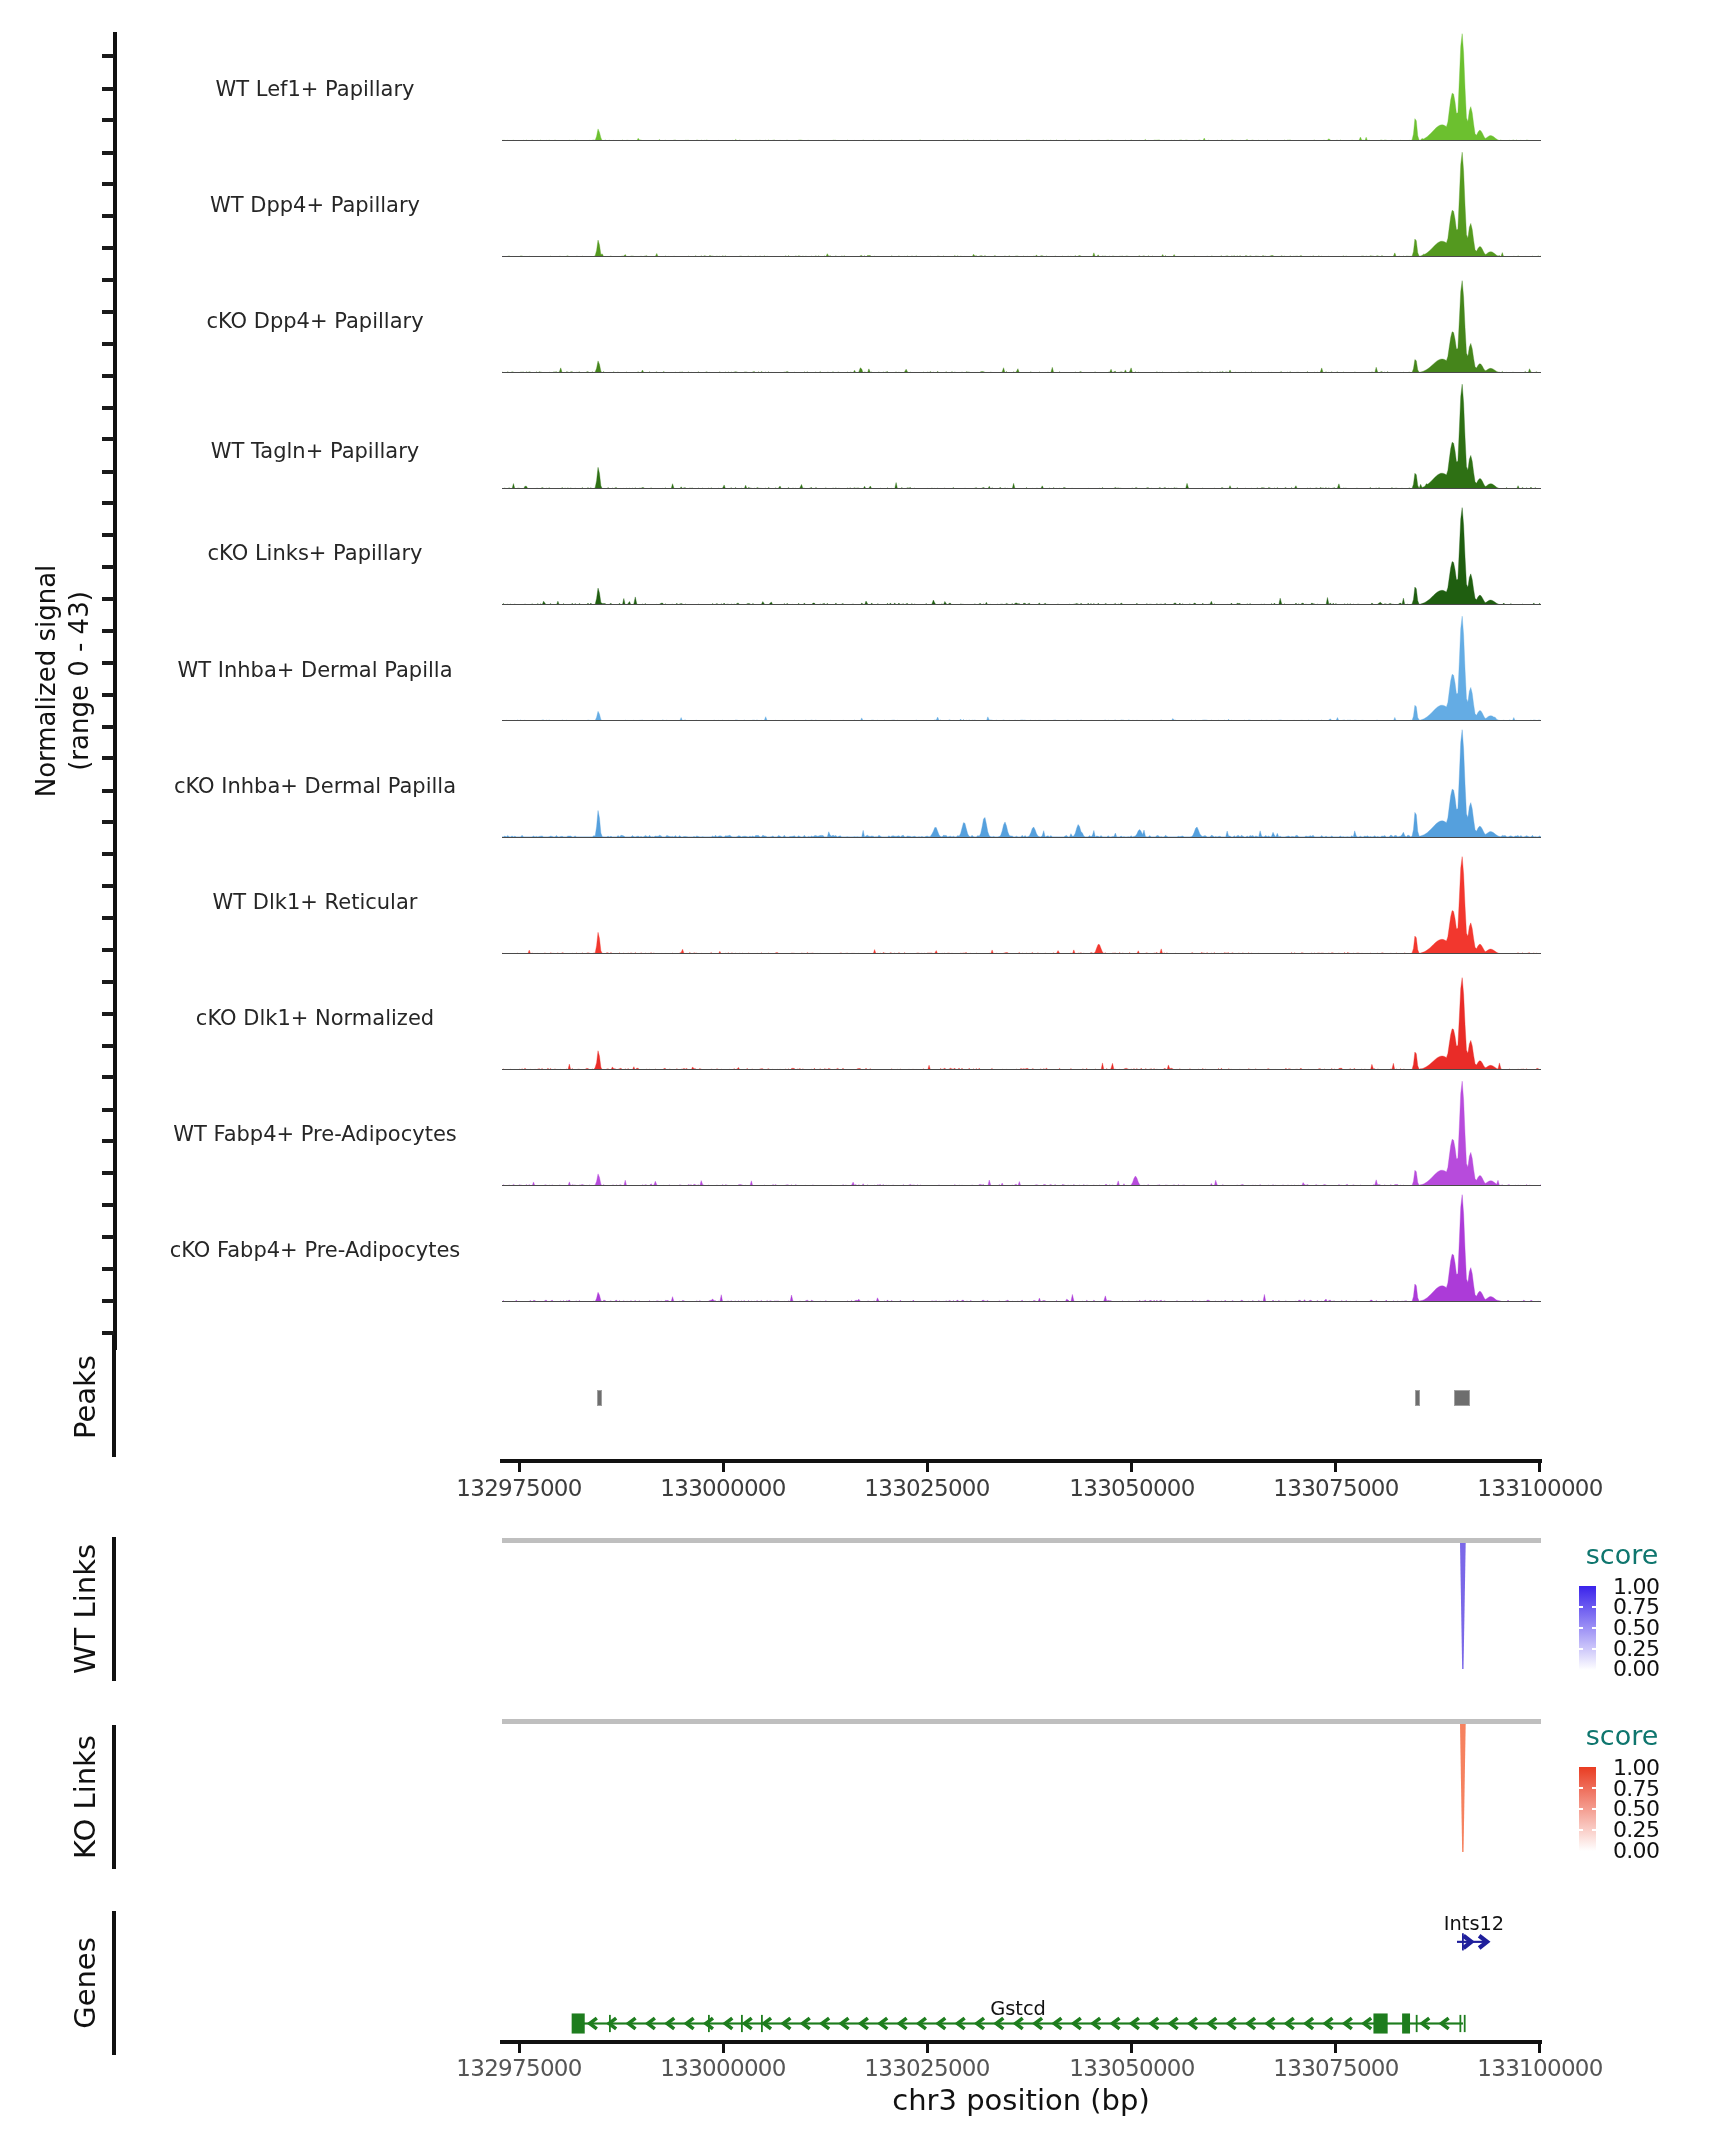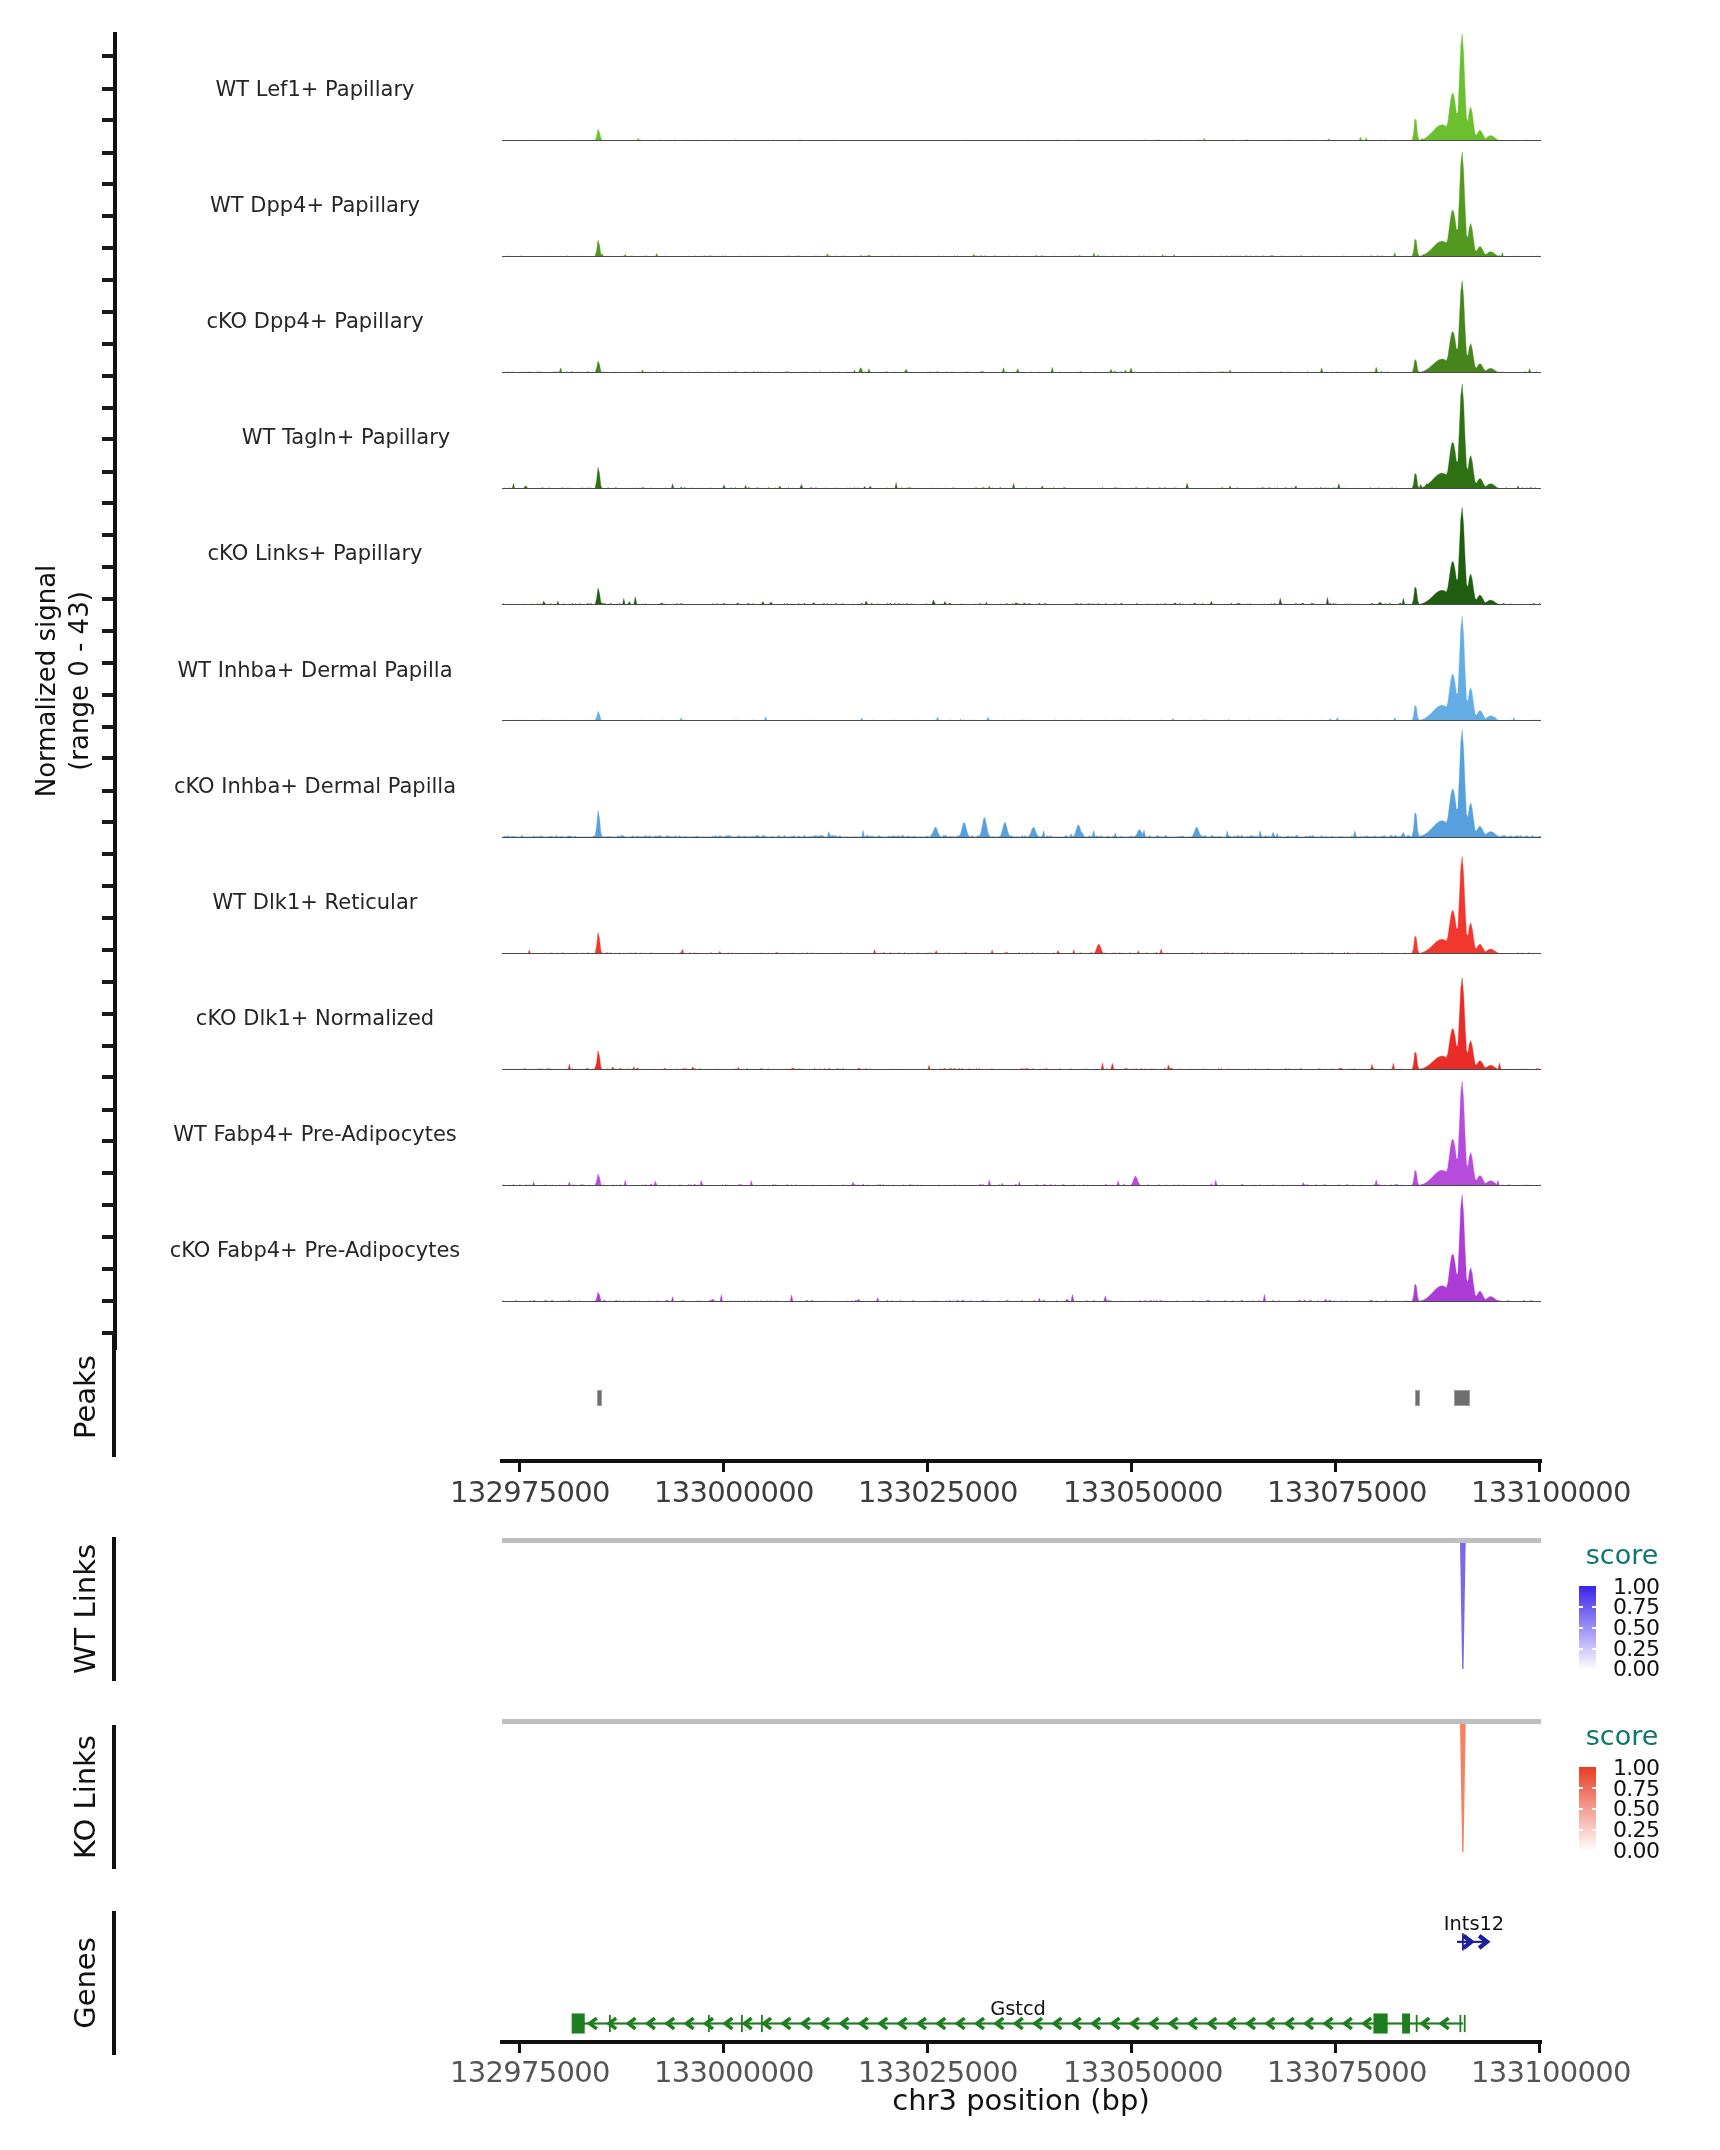--- a/index.html
+++ b/index.html
@@ -3,21 +3,21 @@
 <meta charset="utf-8">
 <style>
   html,body{margin:0;padding:0;background:#ffffff;}
   #fig{position:relative;width:1721px;height:2151px;background:#ffffff;overflow:hidden;
        font-family:"DejaVu Sans","Liberation Sans",sans-serif;}
   .abs{position:absolute;}
   .tlabel{position:absolute;transform:translate(-50%,-50%);font-size:21px;color:#262626;white-space:nowrap;}
   .rot{position:absolute;transform:translate(-50%,-50%) rotate(-90deg);text-align:center;white-space:nowrap;color:#111;}
   .sec{font-size:29px;}
   .ytitle{font-size:26px;line-height:33px;}
-  .xticklab{position:absolute;transform:translateX(-50%);font-size:29px;color:#3d3d3d;letter-spacing:-0.7px;white-space:nowrap;margin-left:11px;}
+  .xticklab{position:absolute;transform:translateX(-50%);font-size:23px;color:#3d3d3d;letter-spacing:-0.7px;white-space:nowrap;}
   .xticklab2{color:#555;}
   .xlabel{position:absolute;transform:translateX(-50%);font-size:29px;color:#111;white-space:nowrap;}
   .legtitle{position:absolute;transform:translate(-50%,-50%);font-size:27px;color:#0f766e;}
   .leglab{position:absolute;transform:translateY(-50%);font-size:22px;color:#111;letter-spacing:-0.7px;}
   .genelab{position:absolute;transform:translate(-50%,-50%);font-size:19.4px;color:#111;white-space:nowrap;}
   svg{position:absolute;display:block;}
 </style>
 </head>
 <body>
 
@@ -57,21 +57,21 @@
     <div class="tlabel" style="left: 315px; top: 205px;">WT Dpp4+ Papillary</div>
     <svg width="1039" height="109" style="left: 502px; top: 148px;" viewBox="0 0 1450 152">
       <path d="M0,152L0,151.5L2,152.0L4,152.0L6,152.0L8,151.1L10,150.5L12,152.0L14,152.0L16,152.0L18,152.0L20,152.0L22,152.0L24,151.6L26,150.5L28,150.5L30,152.0L32,151.2L34,152.0L36,152.0L38,151.1L40,152.0L42,152.0L44,151.8L46,152.0L48,152.0L50,152.0L52,152.0L54,152.0L56,152.0L58,152.0L60,152.0L62,152.0L64,152.0L66,152.0L68,150.8L70,152.0L72,152.0L74,151.5L76,151.6L78,152.0L80,151.1L82,151.2L84,152.0L86,152.0L88,152.0L90,151.0L92,150.3L94,152.0L96,152.0L98,151.8L100,152.0L102,152.0L104,151.1L106,151.2L108,152.0L110,152.0L112,150.9L114,152.0L116,152.0L118,152.0L120,152.0L122,151.6L124,152.0L126,152.0L128,151.3L130,150.2L132,143.0L134,128.5L136,134.9L138,148.6L140,147.7L142,152.0L144,151.8L146,151.9L148,151.5L150,152.0L152,150.5L154,152.0L156,152.0L158,152.0L160,152.0L162,152.0L164,152.0L166,151.2L168,150.8L170,150.7L172,148.6L174,151.8L176,152.0L178,152.0L180,150.6L182,150.7L184,151.1L186,152.0L188,152.0L190,152.0L192,152.0L194,150.6L196,152.0L198,151.1L200,150.6L202,150.2L204,152.0L206,151.4L208,151.9L210,151.8L212,152.0L214,151.3L216,147.1L218,152.0L220,152.0L222,152.0L224,152.0L226,152.0L228,150.5L230,152.0L232,151.1L234,152.0L236,152.0L238,152.0L240,150.9L242,151.7L244,152.0L246,152.0L248,152.0L250,151.6L252,152.0L254,152.0L256,151.5L258,152.0L260,150.7L262,152.0L264,151.8L266,152.0L268,152.0L270,150.2L272,151.5L274,152.0L276,152.0L278,150.2L280,152.0L282,150.4L284,150.5L286,151.5L288,151.5L290,150.1L292,150.7L294,150.8L296,151.4L298,152.0L300,150.6L302,152.0L304,150.9L306,151.9L308,150.3L310,151.4L312,150.4L314,152.0L316,152.0L318,152.0L320,152.0L322,152.0L324,152.0L326,151.4L328,152.0L330,152.0L332,150.7L334,150.8L336,152.0L338,152.0L340,152.0L342,151.4L344,150.7L346,151.9L348,152.0L350,151.9L352,152.0L354,150.7L356,151.8L358,152.0L360,150.5L362,151.3L364,152.0L366,150.4L368,151.8L370,150.9L372,152.0L374,152.0L376,152.0L378,152.0L380,151.4L382,152.0L384,152.0L386,152.0L388,151.0L390,152.0L392,152.0L394,152.0L396,150.2L398,152.0L400,150.1L402,152.0L404,152.0L406,152.0L408,151.8L410,150.5L412,151.4L414,150.4L416,150.8L418,152.0L420,150.6L422,152.0L424,150.9L426,151.5L428,151.8L430,152.0L432,150.8L434,152.0L436,152.0L438,150.2L440,151.7L442,150.2L444,152.0L446,152.0L448,152.0L450,150.5L452,151.7L454,147.4L456,151.0L458,150.2L460,151.5L462,152.0L464,152.0L466,150.3L468,152.0L470,152.0L472,152.0L474,150.6L476,151.2L478,150.4L480,152.0L482,152.0L484,151.8L486,151.8L488,151.5L490,152.0L492,152.0L494,151.8L496,151.3L498,152.0L500,150.4L502,150.0L504,151.7L506,150.2L508,152.0L510,150.1L512,150.1L514,150.0L516,152.0L518,152.0L520,151.0L522,152.0L524,152.0L526,151.8L528,151.9L530,152.0L532,151.4L534,152.0L536,152.0L538,152.0L540,152.0L542,152.0L544,150.2L546,152.0L548,151.8L550,151.7L552,152.0L554,150.3L556,151.9L558,151.4L560,151.6L562,151.2L564,151.8L566,150.5L568,152.0L570,152.0L572,150.6L574,151.3L576,152.0L578,150.2L580,152.0L582,152.0L584,152.0L586,152.0L588,152.0L590,152.0L592,152.0L594,152.0L596,152.0L598,151.0L600,152.0L602,152.0L604,152.0L606,152.0L608,150.8L610,150.9L612,152.0L614,152.0L616,150.5L618,151.7L620,152.0L622,152.0L624,151.9L626,152.0L628,152.0L630,151.7L632,150.1L634,152.0L636,150.2L638,152.0L640,151.0L642,151.3L644,151.7L646,151.2L648,152.0L650,152.0L652,151.7L654,152.0L656,152.0L658,148.2L660,150.6L662,150.4L664,152.0L666,150.9L668,150.3L670,150.4L672,152.0L674,150.1L676,151.6L678,151.3L680,151.2L682,152.0L684,152.0L686,151.2L688,150.0L690,151.8L692,151.9L694,152.0L696,151.3L698,151.5L700,151.5L702,150.5L704,152.0L706,151.5L708,150.3L710,152.0L712,152.0L714,152.0L716,151.0L718,150.6L720,150.6L722,152.0L724,151.9L726,152.0L728,150.7L730,152.0L732,151.4L734,151.1L736,151.9L738,152.0L740,152.0L742,150.9L744,151.2L746,149.3L748,152.0L750,152.0L752,150.4L754,150.2L756,151.2L758,152.0L760,150.5L762,152.0L764,152.0L766,152.0L768,151.4L770,152.0L772,150.6L774,152.0L776,152.0L778,152.0L780,152.0L782,150.8L784,152.0L786,152.0L788,152.0L790,150.6L792,152.0L794,150.7L796,152.0L798,152.0L800,150.0L802,152.0L804,150.7L806,150.1L808,150.8L810,152.0L812,152.0L814,152.0L816,151.9L818,152.0L820,152.0L822,152.0L824,152.0L826,146.2L828,152.0L830,151.7L832,149.0L834,152.0L836,151.7L838,150.5L840,151.1L842,150.7L844,151.8L846,152.0L848,150.8L850,152.0L852,150.8L854,150.8L856,152.0L858,151.4L860,152.0L862,151.0L864,151.1L866,150.7L868,152.0L870,151.2L872,150.5L874,151.1L876,152.0L878,152.0L880,152.0L882,152.0L884,152.0L886,151.7L888,151.0L890,150.3L892,152.0L894,151.0L896,150.2L898,152.0L900,152.0L902,150.2L904,151.5L906,152.0L908,150.7L910,152.0L912,152.0L914,152.0L916,152.0L918,152.0L920,152.0L922,148.6L924,152.0L926,150.1L928,152.0L930,152.0L932,152.0L934,152.0L936,152.0L938,148.6L940,152.0L942,152.0L944,152.0L946,152.0L948,152.0L950,152.0L952,151.6L954,152.0L956,152.0L958,152.0L960,152.0L962,152.0L964,152.0L966,150.5L968,152.0L970,152.0L972,152.0L974,151.8L976,152.0L978,151.8L980,152.0L982,152.0L984,150.8L986,151.8L988,152.0L990,150.7L992,151.1L994,152.0L996,152.0L998,152.0L1000,152.0L1002,151.4L1004,150.2L1006,152.0L1008,152.0L1010,150.9L1012,150.3L1014,151.2L1016,152.0L1018,150.5L1020,151.0L1022,150.2L1024,152.0L1026,150.4L1028,151.9L1030,150.1L1032,152.0L1034,151.2L1036,152.0L1038,150.1L1040,150.8L1042,151.8L1044,150.2L1046,151.0L1048,152.0L1050,151.9L1052,150.5L1054,150.9L1056,151.1L1058,152.0L1060,151.5L1062,150.1L1064,151.0L1066,150.9L1068,152.0L1070,151.8L1072,150.6L1074,150.1L1076,150.1L1078,152.0L1080,152.0L1082,152.0L1084,152.0L1086,151.4L1088,150.2L1090,151.4L1092,150.8L1094,152.0L1096,152.0L1098,152.0L1100,150.3L1102,152.0L1104,151.1L1106,151.2L1108,151.0L1110,150.8L1112,152.0L1114,150.3L1116,150.4L1118,151.9L1120,152.0L1122,152.0L1124,152.0L1126,152.0L1128,151.0L1130,152.0L1132,150.2L1134,151.7L1136,152.0L1138,152.0L1140,150.3L1142,151.8L1144,150.9L1146,152.0L1148,152.0L1150,151.9L1152,152.0L1154,150.9L1156,152.0L1158,152.0L1160,151.5L1162,152.0L1164,152.0L1166,152.0L1168,151.1L1170,152.0L1172,152.0L1174,150.3L1176,152.0L1178,150.6L1180,152.0L1182,152.0L1184,152.0L1186,151.7L1188,152.0L1190,152.0L1192,152.0L1194,152.0L1196,152.0L1198,151.9L1200,150.6L1202,150.6L1204,152.0L1206,150.7L1208,152.0L1210,151.5L1212,150.4L1214,150.6L1216,150.9L1218,152.0L1220,150.8L1222,150.4L1224,150.9L1226,152.0L1228,150.1L1230,151.2L1232,152.0L1234,152.0L1236,152.0L1238,152.0L1240,152.0L1242,152.0L1244,150.9L1246,146.3L1248,152.0L1250,152.0L1252,150.7L1254,151.9L1256,152.0L1258,150.7L1260,152.0L1262,150.8L1264,150.9L1266,151.1L1268,151.1L1270,151.1L1272,144.3L1274,127.1L1276,129.5L1278,146.3L1280,151.0L1282,150.5L1284,150.0L1286,148.1L1288,148.2L1290,146.9L1292,145.4L1294,143.7L1296,141.8L1298,139.8L1300,137.7L1302,135.6L1304,133.8L1306,132.2L1308,131.0L1310,130.2L1312,130.0L1314,130.4L1316,131.2L1318,132.5L1320,126.2L1322,110.6L1324,95.7L1326,86.9L1328,88.1L1330,98.7L1332,114.2L1334,113.4L1336,69.2L1338,22.9L1340,5.8L1342,31.8L1344,80.2L1346,120.9L1348,125.5L1350,110.7L1352,105.2L1354,113.5L1356,129.0L1358,142.0L1360,144.2L1362,140.2L1364,137.6L1366,137.9L1368,141.0L1370,145.1L1372,148.6L1374,147.7L1376,146.1L1378,145.0L1380,144.7L1382,145.2L1384,146.5L1386,148.0L1388,149.5L1390,150.6L1392,150.1L1394,151.7L1396,145.9L1398,152.0L1400,152.0L1402,152.0L1404,152.0L1406,152.0L1408,152.0L1410,152.0L1412,151.0L1414,151.5L1416,152.0L1418,150.3L1420,151.7L1422,151.9L1424,151.5L1426,151.6L1428,151.2L1430,152.0L1432,152.0L1434,151.5L1436,152.0L1438,150.8L1440,152.0L1442,152.0L1444,152.0L1446,150.4L1448,152.0L1450,150.5L1450,152Z" fill="#54991f" stroke="#54991f" stroke-width="0.5"></path>
     </svg>
     <div class="abs" style="left: 502px; top: 256px; width: 1039px; height: 1.4px; background: rgb(74, 74, 74);"></div>
     <div class="tlabel" style="left: 315px; top: 321px;">cKO Dpp4+ Papillary</div>
     <svg width="1039" height="109" style="left: 502px; top: 264px;" viewBox="0 0 1450 152">
       <path d="M0,152L0,150.5L2,152.0L4,152.0L6,151.5L8,150.4L10,151.4L12,151.6L14,150.3L16,150.9L18,152.0L20,152.0L22,152.0L24,151.5L26,150.9L28,150.8L30,150.7L32,152.0L34,150.3L36,151.3L38,150.3L40,150.9L42,152.0L44,152.0L46,152.0L48,150.3L50,152.0L52,150.2L54,150.8L56,151.2L58,152.0L60,152.0L62,152.0L64,152.0L66,151.0L68,152.0L70,152.0L72,150.5L74,150.5L76,150.4L78,151.5L80,150.6L82,144.9L84,152.0L86,152.0L88,152.0L90,150.3L92,150.5L94,152.0L96,150.4L98,150.3L100,152.0L102,152.0L104,151.1L106,151.2L108,150.3L110,152.0L112,152.0L114,152.0L116,152.0L118,150.5L120,150.1L122,152.0L124,152.0L126,150.3L128,152.0L130,150.7L132,145.6L134,135.2L136,139.8L138,149.5L140,151.9L142,150.0L144,152.0L146,152.0L148,152.0L150,151.3L152,152.0L154,152.0L156,150.3L158,152.0L160,151.4L162,150.8L164,152.0L166,152.0L168,152.0L170,152.0L172,152.0L174,150.6L176,152.0L178,152.0L180,152.0L182,152.0L184,151.4L186,152.0L188,151.5L190,150.3L192,152.0L194,152.0L196,147.9L198,151.6L200,152.0L202,151.6L204,152.0L206,150.2L208,152.0L210,152.0L212,151.6L214,151.3L216,150.4L218,152.0L220,151.8L222,152.0L224,151.3L226,150.0L228,152.0L230,152.0L232,151.5L234,152.0L236,151.3L238,152.0L240,152.0L242,151.0L244,152.0L246,151.7L248,150.9L250,150.9L252,150.5L254,152.0L256,152.0L258,152.0L260,150.3L262,152.0L264,151.1L266,152.0L268,151.8L270,152.0L272,152.0L274,150.2L276,152.0L278,152.0L280,152.0L282,152.0L284,151.0L286,150.2L288,152.0L290,151.1L292,152.0L294,152.0L296,151.5L298,152.0L300,151.5L302,152.0L304,150.3L306,152.0L308,151.5L310,152.0L312,150.7L314,152.0L316,150.5L318,152.0L320,150.8L322,151.7L324,150.7L326,150.4L328,150.6L330,151.8L332,152.0L334,151.7L336,152.0L338,150.7L340,150.5L342,150.8L344,152.0L346,152.0L348,151.7L350,150.5L352,150.1L354,151.8L356,152.0L358,150.3L360,152.0L362,150.1L364,151.2L366,152.0L368,150.7L370,152.0L372,150.2L374,152.0L376,151.3L378,152.0L380,152.0L382,152.0L384,152.0L386,152.0L388,152.0L390,152.0L392,151.5L394,150.8L396,150.8L398,150.0L400,150.9L402,152.0L404,152.0L406,152.0L408,151.0L410,152.0L412,152.0L414,152.0L416,152.0L418,152.0L420,152.0L422,150.4L424,152.0L426,150.2L428,152.0L430,152.0L432,152.0L434,152.0L436,151.5L438,150.7L440,152.0L442,152.0L444,150.1L446,152.0L448,152.0L450,152.0L452,152.0L454,151.0L456,151.2L458,152.0L460,151.3L462,150.3L464,152.0L466,152.0L468,151.2L470,150.6L472,152.0L474,152.0L476,152.0L478,152.0L480,152.0L482,150.5L484,152.0L486,150.8L488,151.2L490,152.0L492,148.2L494,152.0L496,152.0L498,150.6L500,144.8L502,146.4L504,152.0L506,150.6L508,151.1L510,152.0L512,146.3L514,151.1L516,150.5L518,152.0L520,152.0L522,152.0L524,152.0L526,150.5L528,152.0L530,152.0L532,150.6L534,151.3L536,150.6L538,150.1L540,152.0L542,151.6L544,152.0L546,152.0L548,151.3L550,150.5L552,152.0L554,150.7L556,152.0L558,151.5L560,152.0L562,150.3L564,146.7L566,150.6L568,151.7L570,150.8L572,152.0L574,152.0L576,151.6L578,151.9L580,152.0L582,152.0L584,152.0L586,152.0L588,150.8L590,151.6L592,151.5L594,150.8L596,151.4L598,150.1L600,151.6L602,150.9L604,152.0L606,152.0L608,149.6L610,152.0L612,152.0L614,151.1L616,151.9L618,151.3L620,150.3L622,152.0L624,151.5L626,152.0L628,150.1L630,152.0L632,150.7L634,151.7L636,152.0L638,152.0L640,152.0L642,150.5L644,152.0L646,152.0L648,150.3L650,150.6L652,150.7L654,152.0L656,152.0L658,152.0L660,152.0L662,152.0L664,151.3L666,152.0L668,150.4L670,150.0L672,150.2L674,151.0L676,152.0L678,152.0L680,152.0L682,150.9L684,151.4L686,152.0L688,152.0L690,152.0L692,152.0L694,152.0L696,152.0L698,150.5L700,144.7L702,152.0L704,150.1L706,152.0L708,152.0L710,152.0L712,152.0L714,150.4L716,151.6L718,150.1L720,146.0L722,152.0L724,151.7L726,152.0L728,152.0L730,152.0L732,152.0L734,152.0L736,152.0L738,150.3L740,151.8L742,152.0L744,152.0L746,152.0L748,152.0L750,150.5L752,152.0L754,151.4L756,152.0L758,151.2L760,152.0L762,150.6L764,152.0L766,151.5L768,144.2L770,152.0L772,151.7L774,151.7L776,152.0L778,150.2L780,151.7L782,152.0L784,152.0L786,152.0L788,152.0L790,152.0L792,152.0L794,152.0L796,152.0L798,152.0L800,150.6L802,151.8L804,152.0L806,150.6L808,150.1L810,152.0L812,152.0L814,152.0L816,152.0L818,152.0L820,152.0L822,151.0L824,152.0L826,151.2L828,150.6L830,152.0L832,152.0L834,152.0L836,152.0L838,152.0L840,152.0L842,152.0L844,152.0L846,151.0L848,151.1L850,146.7L852,152.0L854,150.4L856,149.6L858,152.0L860,151.3L862,151.1L864,150.4L866,150.9L868,152.0L870,147.7L872,152.0L874,151.6L876,150.0L878,144.9L880,152.0L882,151.8L884,150.3L886,152.0L888,150.9L890,152.0L892,152.0L894,152.0L896,151.6L898,152.0L900,152.0L902,152.0L904,152.0L906,151.6L908,151.5L910,152.0L912,152.0L914,150.2L916,151.7L918,151.0L920,151.6L922,150.6L924,152.0L926,152.0L928,152.0L930,152.0L932,152.0L934,151.0L936,152.0L938,151.6L940,151.4L942,152.0L944,150.8L946,151.0L948,152.0L950,152.0L952,151.4L954,151.3L956,150.6L958,150.8L960,152.0L962,151.1L964,152.0L966,152.0L968,152.0L970,150.6L972,150.5L974,151.7L976,150.5L978,150.7L980,152.0L982,151.1L984,152.0L986,152.0L988,150.4L990,151.5L992,151.1L994,152.0L996,152.0L998,150.5L1000,151.9L1002,150.4L1004,150.9L1006,150.1L1008,152.0L1010,150.5L1012,150.5L1014,152.0L1016,147.8L1018,152.0L1020,152.0L1022,151.8L1024,151.0L1026,152.0L1028,151.3L1030,152.0L1032,152.0L1034,152.0L1036,152.0L1038,150.8L1040,152.0L1042,151.9L1044,152.0L1046,150.2L1048,152.0L1050,152.0L1052,150.9L1054,152.0L1056,151.1L1058,151.8L1060,152.0L1062,152.0L1064,152.0L1066,152.0L1068,151.8L1070,151.0L1072,152.0L1074,151.2L1076,152.0L1078,152.0L1080,152.0L1082,152.0L1084,152.0L1086,150.7L1088,150.4L1090,152.0L1092,151.5L1094,152.0L1096,150.9L1098,151.7L1100,150.2L1102,152.0L1104,152.0L1106,152.0L1108,151.3L1110,151.1L1112,151.2L1114,152.0L1116,152.0L1118,151.6L1120,152.0L1122,152.0L1124,150.1L1126,152.0L1128,152.0L1130,152.0L1132,151.9L1134,151.0L1136,152.0L1138,151.0L1140,152.0L1142,150.8L1144,145.0L1146,152.0L1148,151.7L1150,150.4L1152,152.0L1154,150.9L1156,152.0L1158,150.3L1160,152.0L1162,152.0L1164,151.3L1166,150.4L1168,151.9L1170,151.6L1172,152.0L1174,150.6L1176,152.0L1178,152.0L1180,152.0L1182,151.2L1184,152.0L1186,152.0L1188,152.0L1190,150.8L1192,151.3L1194,152.0L1196,152.0L1198,152.0L1200,152.0L1202,151.5L1204,152.0L1206,152.0L1208,152.0L1210,150.8L1212,152.0L1214,150.5L1216,151.1L1218,152.0L1220,144.0L1222,150.6L1224,152.0L1226,150.5L1228,150.1L1230,152.0L1232,150.7L1234,152.0L1236,150.0L1238,152.0L1240,152.0L1242,152.0L1244,152.0L1246,152.0L1248,152.0L1250,151.7L1252,152.0L1254,151.3L1256,152.0L1258,151.0L1260,152.0L1262,152.0L1264,151.7L1266,150.7L1268,151.6L1270,151.5L1272,146.2L1274,133.3L1276,135.1L1278,147.8L1280,151.1L1282,150.7L1284,150.2L1286,149.5L1288,148.6L1290,147.5L1292,146.2L1294,144.7L1296,143.0L1298,141.2L1300,139.4L1302,137.6L1304,135.9L1306,134.5L1308,133.5L1310,132.8L1312,132.6L1314,132.9L1316,133.7L1318,134.8L1320,129.2L1322,115.5L1324,102.4L1326,94.6L1328,95.7L1330,105.0L1332,118.7L1334,118.0L1336,79.0L1338,38.2L1340,23.2L1342,46.1L1344,88.8L1346,124.6L1348,128.7L1350,115.6L1352,110.8L1354,118.1L1356,131.8L1358,143.2L1360,145.2L1362,141.6L1364,139.3L1366,139.6L1368,142.3L1370,146.0L1372,149.0L1374,148.2L1376,146.8L1378,145.9L1380,145.6L1382,146.0L1384,147.1L1386,148.5L1388,149.8L1390,150.7L1392,150.8L1394,151.7L1396,150.0L1398,151.7L1400,151.4L1402,151.2L1404,152.0L1406,152.0L1408,152.0L1410,151.1L1412,151.2L1414,152.0L1416,152.0L1418,152.0L1420,151.6L1422,151.4L1424,152.0L1426,151.7L1428,150.0L1430,151.6L1432,152.0L1434,146.1L1436,150.5L1438,152.0L1440,151.5L1442,151.1L1444,150.4L1446,151.9L1448,152.0L1450,152.0L1450,152Z" fill="#45851b" stroke="#45851b" stroke-width="0.5"></path>
     </svg>
     <div class="abs" style="left: 502px; top: 372px; width: 1039px; height: 1.4px; background: rgb(74, 74, 74);"></div>
-    <div class="tlabel" style="left: 315px; top: 437px; margin-left: 31px;">WT Tagln+ Papillary</div>
+    <div class="tlabel" style="left: 315px; top: 451px;">WT Tagln+ Papillary</div>
     <svg width="1039" height="109" style="left: 502px; top: 380px;" viewBox="0 0 1450 152">
       <path d="M0,152L0,151.6L2,152.0L4,150.6L6,152.0L8,151.2L10,150.3L12,152.0L14,152.0L16,144.5L18,152.0L20,152.0L22,150.9L24,150.9L26,152.0L28,151.8L30,152.0L32,148.3L34,148.1L36,151.4L38,152.0L40,152.0L42,152.0L44,152.0L46,152.0L48,151.2L50,151.2L52,152.0L54,151.4L56,150.1L58,150.9L60,152.0L62,151.0L64,151.4L66,150.3L68,152.0L70,152.0L72,151.5L74,152.0L76,152.0L78,151.3L80,152.0L82,152.0L84,149.8L86,152.0L88,150.6L90,152.0L92,150.4L94,151.7L96,150.6L98,151.7L100,152.0L102,150.8L104,152.0L106,152.0L108,151.6L110,152.0L112,150.1L114,151.6L116,151.3L118,152.0L120,149.9L122,152.0L124,150.2L126,151.8L128,151.6L130,150.2L132,140.5L134,121.8L136,130.1L138,147.6L140,151.8L142,152.0L144,152.0L146,152.0L148,150.1L150,151.4L152,152.0L154,150.7L156,151.8L158,150.2L160,150.3L162,152.0L164,151.7L166,151.2L168,152.0L170,151.1L172,152.0L174,150.9L176,152.0L178,150.9L180,152.0L182,150.8L184,152.0L186,150.3L188,152.0L190,152.0L192,150.9L194,151.0L196,150.1L198,150.4L200,152.0L202,151.9L204,152.0L206,152.0L208,150.2L210,152.0L212,151.5L214,151.3L216,152.0L218,152.0L220,151.9L222,152.0L224,151.2L226,152.0L228,150.3L230,151.7L232,152.0L234,152.0L236,152.0L238,144.7L240,151.1L242,152.0L244,152.0L246,152.0L248,152.0L250,149.0L252,151.6L254,150.3L256,150.4L258,152.0L260,152.0L262,150.8L264,151.0L266,150.7L268,152.0L270,152.0L272,152.0L274,150.6L276,151.7L278,152.0L280,150.7L282,152.0L284,152.0L286,152.0L288,150.7L290,152.0L292,150.3L294,152.0L296,152.0L298,152.0L300,152.0L302,151.0L304,152.0L306,151.7L308,150.8L310,146.4L312,152.0L314,151.7L316,152.0L318,151.3L320,150.2L322,152.0L324,152.0L326,149.8L328,152.0L330,152.0L332,152.0L334,150.9L336,152.0L338,152.0L340,146.8L342,152.0L344,149.8L346,150.7L348,151.0L350,152.0L352,150.9L354,152.0L356,150.1L358,150.8L360,151.2L362,151.2L364,152.0L366,152.0L368,150.8L370,152.0L372,149.8L374,151.3L376,152.0L378,152.0L380,152.0L382,150.3L384,151.9L386,150.8L388,148.0L390,152.0L392,151.9L394,151.4L396,152.0L398,151.5L400,150.0L402,151.9L404,152.0L406,150.7L408,151.5L410,151.0L412,152.0L414,152.0L416,149.9L418,145.7L420,151.2L422,151.0L424,152.0L426,152.0L428,151.7L430,150.7L432,149.9L434,152.0L436,152.0L438,149.9L440,151.3L442,152.0L444,152.0L446,152.0L448,152.0L450,152.0L452,150.2L454,152.0L456,151.7L458,151.8L460,152.0L462,150.5L464,152.0L466,150.2L468,152.0L470,151.0L472,151.4L474,151.5L476,152.0L478,152.0L480,152.0L482,150.5L484,151.5L486,150.4L488,152.0L490,151.2L492,150.4L494,151.1L496,150.5L498,150.6L500,152.0L502,151.7L504,151.9L506,148.3L508,152.0L510,152.0L512,151.0L514,147.9L516,151.6L518,151.4L520,152.0L522,151.8L524,152.0L526,152.0L528,151.0L530,152.0L532,152.0L534,152.0L536,152.0L538,150.2L540,152.0L542,151.4L544,151.1L546,152.0L548,152.0L550,143.1L552,152.0L554,152.0L556,152.0L558,149.8L560,152.0L562,151.9L564,151.3L566,150.3L568,150.6L570,149.9L572,152.0L574,152.0L576,150.8L578,152.0L580,152.0L582,152.0L584,152.0L586,152.0L588,152.0L590,151.9L592,152.0L594,151.2L596,151.5L598,152.0L600,150.6L602,151.9L604,151.1L606,152.0L608,150.9L610,152.0L612,152.0L614,152.0L616,152.0L618,150.7L620,152.0L622,152.0L624,152.0L626,152.0L628,151.3L630,150.1L632,152.0L634,151.7L636,152.0L638,152.0L640,152.0L642,152.0L644,152.0L646,151.0L648,151.5L650,152.0L652,152.0L654,152.0L656,152.0L658,152.0L660,150.7L662,150.3L664,151.5L666,152.0L668,152.0L670,150.5L672,150.0L674,151.0L676,152.0L678,152.0L680,148.2L682,152.0L684,150.2L686,152.0L688,152.0L690,152.0L692,152.0L694,150.6L696,150.0L698,152.0L700,152.0L702,150.4L704,152.0L706,150.9L708,152.0L710,152.0L712,152.0L714,144.2L716,152.0L718,151.7L720,152.0L722,152.0L724,151.4L726,152.0L728,152.0L730,152.0L732,149.9L734,152.0L736,152.0L738,152.0L740,151.1L742,152.0L744,152.0L746,151.0L748,151.2L750,152.0L752,151.3L754,147.6L756,152.0L758,152.0L760,152.0L762,152.0L764,150.6L766,151.7L768,152.0L770,150.0L772,152.0L774,151.2L776,151.6L778,151.0L780,152.0L782,152.0L784,150.1L786,150.4L788,152.0L790,151.2L792,152.0L794,151.3L796,151.2L798,152.0L800,152.0L802,152.0L804,152.0L806,152.0L808,152.0L810,151.5L812,152.0L814,152.0L816,152.0L818,151.0L820,152.0L822,152.0L824,152.0L826,152.0L828,152.0L830,151.5L832,152.0L834,151.0L836,152.0L838,149.9L840,151.8L842,151.6L844,152.0L846,152.0L848,152.0L850,152.0L852,152.0L854,151.0L856,150.1L858,150.9L860,150.5L862,151.1L864,151.0L866,152.0L868,152.0L870,152.0L872,152.0L874,151.4L876,152.0L878,151.3L880,150.8L882,152.0L884,150.4L886,150.2L888,152.0L890,151.2L892,152.0L894,152.0L896,152.0L898,152.0L900,150.3L902,150.2L904,152.0L906,151.0L908,152.0L910,152.0L912,152.0L914,152.0L916,151.3L918,149.9L920,151.2L922,152.0L924,150.2L926,150.4L928,152.0L930,151.0L932,152.0L934,151.1L936,152.0L938,150.3L940,150.8L942,150.6L944,152.0L946,152.0L948,152.0L950,151.7L952,152.0L954,152.0L956,144.2L958,150.7L960,152.0L962,151.8L964,152.0L966,152.0L968,152.0L970,151.6L972,151.5L974,151.8L976,152.0L978,150.7L980,152.0L982,152.0L984,152.0L986,152.0L988,152.0L990,152.0L992,152.0L994,151.0L996,151.5L998,152.0L1000,152.0L1002,152.0L1004,150.3L1006,150.3L1008,152.0L1010,152.0L1012,151.0L1014,152.0L1016,147.4L1018,152.0L1020,151.8L1022,152.0L1024,152.0L1026,150.0L1028,151.9L1030,152.0L1032,152.0L1034,151.4L1036,151.8L1038,150.9L1040,152.0L1042,151.8L1044,152.0L1046,151.1L1048,152.0L1050,152.0L1052,152.0L1054,150.3L1056,152.0L1058,151.6L1060,150.3L1062,150.4L1064,150.5L1066,152.0L1068,152.0L1070,149.8L1072,150.6L1074,152.0L1076,152.0L1078,150.6L1080,152.0L1082,150.1L1084,152.0L1086,151.3L1088,152.0L1090,152.0L1092,151.0L1094,150.0L1096,152.0L1098,152.0L1100,152.0L1102,150.0L1104,152.0L1106,150.9L1108,147.5L1110,152.0L1112,152.0L1114,152.0L1116,152.0L1118,152.0L1120,152.0L1122,152.0L1124,150.7L1126,151.8L1128,150.6L1130,152.0L1132,152.0L1134,152.0L1136,150.3L1138,151.0L1140,152.0L1142,149.9L1144,150.8L1146,150.5L1148,151.7L1150,150.0L1152,152.0L1154,150.3L1156,152.0L1158,151.3L1160,150.7L1162,150.2L1164,152.0L1166,150.3L1168,144.8L1170,152.0L1172,152.0L1174,150.8L1176,151.1L1178,150.8L1180,152.0L1182,152.0L1184,152.0L1186,151.8L1188,152.0L1190,152.0L1192,151.0L1194,151.1L1196,152.0L1198,152.0L1200,151.2L1202,152.0L1204,152.0L1206,152.0L1208,152.0L1210,151.3L1212,150.1L1214,152.0L1216,152.0L1218,151.5L1220,150.7L1222,152.0L1224,150.0L1226,152.0L1228,151.9L1230,152.0L1232,152.0L1234,152.0L1236,151.6L1238,152.0L1240,152.0L1242,149.9L1244,152.0L1246,151.1L1248,150.8L1250,151.3L1252,151.5L1254,152.0L1256,150.8L1258,152.0L1260,152.0L1262,152.0L1264,152.0L1266,150.4L1268,151.9L1270,151.4L1272,145.3L1274,130.2L1276,132.3L1278,147.1L1280,151.0L1282,145.6L1284,150.0L1286,149.2L1288,148.2L1290,144.8L1292,145.4L1294,143.7L1296,141.8L1298,139.8L1300,137.7L1302,135.6L1304,133.8L1306,132.2L1308,131.0L1310,130.2L1312,130.0L1314,130.4L1316,131.2L1318,132.5L1320,126.2L1322,110.6L1324,95.7L1326,86.9L1328,88.1L1330,98.7L1332,114.2L1334,113.4L1336,69.2L1338,22.9L1340,5.8L1342,31.8L1344,80.2L1346,120.9L1348,125.5L1350,110.7L1352,105.2L1354,113.5L1356,129.0L1358,142.0L1360,144.2L1362,140.2L1364,137.6L1366,137.9L1368,141.0L1370,145.1L1372,148.6L1374,147.7L1376,146.1L1378,145.0L1380,144.7L1382,145.2L1384,146.5L1386,148.0L1388,149.5L1390,150.6L1392,151.3L1394,151.7L1396,151.9L1398,152.0L1400,152.0L1402,149.9L1404,152.0L1406,151.3L1408,152.0L1410,151.6L1412,152.0L1414,152.0L1416,152.0L1418,147.4L1420,152.0L1422,152.0L1424,149.8L1426,151.3L1428,151.9L1430,150.2L1432,152.0L1434,152.0L1436,149.3L1438,152.0L1440,152.0L1442,150.0L1444,152.0L1446,152.0L1448,152.0L1450,151.7L1450,152Z" fill="#2e7014" stroke="#2e7014" stroke-width="0.5"></path>
     </svg>
     <div class="abs" style="left: 502px; top: 488px; width: 1039px; height: 1.4px; background: rgb(74, 74, 74);"></div>
     <div class="tlabel" style="left: 315px; top: 553px;">cKO Links+ Papillary</div>
     <svg width="1039" height="109" style="left: 502px; top: 496px;" viewBox="0 0 1450 152">
       <path d="M0,152L0,152.0L2,150.0L4,151.8L6,152.0L8,151.0L10,151.8L12,150.9L14,152.0L16,152.0L18,150.7L20,152.0L22,152.0L24,152.0L26,152.0L28,152.0L30,151.8L32,150.8L34,151.3L36,152.0L38,152.0L40,152.0L42,150.2L44,152.0L46,152.0L48,152.0L50,150.1L52,152.0L54,150.3L56,152.0L58,146.7L60,149.5L62,152.0L64,152.0L66,151.5L68,149.9L70,152.0L72,152.0L74,152.0L76,152.0L78,146.7L80,152.0L82,152.0L84,152.0L86,150.1L88,152.0L90,152.0L92,152.0L94,152.0L96,152.0L98,149.7L100,152.0L102,150.0L104,151.8L106,152.0L108,149.8L110,151.5L112,152.0L114,152.0L116,152.0L118,152.0L120,149.4L122,152.0L124,149.4L126,152.0L128,151.9L130,151.0L132,143.0L134,128.5L136,134.9L138,148.6L140,149.9L142,149.9L144,150.1L146,152.0L148,152.0L150,151.0L152,149.5L154,151.8L156,152.0L158,152.0L160,152.0L162,152.0L164,149.6L166,152.0L168,152.0L170,143.0L172,152.0L174,152.0L176,149.8L178,147.2L180,152.0L182,151.6L184,150.5L186,140.8L188,149.9L190,152.0L192,152.0L194,152.0L196,150.6L198,152.0L200,149.8L202,152.0L204,152.0L206,152.0L208,152.0L210,152.0L212,152.0L214,152.0L216,151.1L218,152.0L220,150.9L222,149.6L224,149.3L226,152.0L228,150.3L230,152.0L232,152.0L234,152.0L236,151.4L238,151.0L240,152.0L242,152.0L244,149.5L246,152.0L248,150.5L250,150.1L252,150.8L254,152.0L256,150.6L258,152.0L260,152.0L262,152.0L264,152.0L266,151.8L268,152.0L270,151.6L272,152.0L274,150.9L276,151.7L278,152.0L280,152.0L282,152.0L284,152.0L286,151.9L288,152.0L290,152.0L292,152.0L294,149.9L296,152.0L298,151.1L300,150.1L302,151.4L304,152.0L306,150.4L308,151.6L310,149.3L312,152.0L314,150.7L316,151.0L318,152.0L320,150.6L322,152.0L324,150.7L326,152.0L328,149.6L330,149.5L332,152.0L334,151.3L336,152.0L338,151.6L340,152.0L342,150.2L344,150.1L346,150.4L348,152.0L350,150.0L352,151.2L354,152.0L356,152.0L358,152.0L360,152.0L362,151.1L364,147.3L366,150.7L368,152.0L370,152.0L372,152.0L374,149.5L376,148.0L378,152.0L380,152.0L382,152.0L384,152.0L386,151.8L388,152.0L390,151.3L392,152.0L394,150.1L396,152.0L398,149.6L400,152.0L402,152.0L404,152.0L406,151.0L408,152.0L410,152.0L412,152.0L414,149.7L416,152.0L418,152.0L420,152.0L422,149.2L424,152.0L426,152.0L428,152.0L430,152.0L432,152.0L434,149.3L436,149.4L438,151.9L440,151.8L442,152.0L444,150.6L446,151.3L448,150.3L450,149.8L452,152.0L454,149.7L456,152.0L458,152.0L460,152.0L462,152.0L464,151.9L466,149.2L468,152.0L470,152.0L472,152.0L474,150.8L476,150.0L478,152.0L480,151.2L482,152.0L484,152.0L486,152.0L488,151.2L490,150.6L492,152.0L494,152.0L496,152.0L498,152.0L500,152.0L502,149.4L504,151.0L506,152.0L508,146.5L510,149.9L512,152.0L514,152.0L516,149.2L518,152.0L520,152.0L522,152.0L524,150.4L526,150.9L528,152.0L530,151.5L532,152.0L534,152.0L536,152.0L538,149.7L540,152.0L542,149.2L544,151.7L546,151.7L548,149.4L550,151.4L552,151.5L554,149.3L556,152.0L558,150.9L560,150.3L562,152.0L564,150.4L566,150.0L568,152.0L570,152.0L572,150.1L574,152.0L576,150.5L578,151.9L580,151.6L582,151.6L584,152.0L586,152.0L588,152.0L590,151.9L592,149.8L594,152.0L596,152.0L598,152.0L600,150.7L602,145.1L604,149.3L606,152.0L608,152.0L610,150.9L612,152.0L614,150.3L616,152.0L618,147.1L620,150.2L622,152.0L624,149.6L626,149.6L628,152.0L630,152.0L632,152.0L634,152.0L636,152.0L638,152.0L640,150.5L642,151.0L644,151.2L646,152.0L648,152.0L650,151.3L652,152.0L654,152.0L656,152.0L658,152.0L660,150.4L662,151.7L664,152.0L666,150.2L668,150.1L670,152.0L672,150.6L674,152.0L676,148.3L678,152.0L680,152.0L682,151.1L684,152.0L686,152.0L688,152.0L690,152.0L692,150.8L694,152.0L696,150.8L698,150.7L700,151.4L702,151.2L704,149.8L706,150.5L708,152.0L710,152.0L712,149.9L714,152.0L716,149.5L718,149.3L720,150.4L722,150.2L724,152.0L726,151.9L728,149.7L730,149.7L732,151.3L734,150.5L736,149.5L738,152.0L740,152.0L742,152.0L744,152.0L746,152.0L748,151.0L750,149.2L752,152.0L754,152.0L756,151.0L758,149.6L760,151.1L762,151.2L764,151.5L766,152.0L768,152.0L770,152.0L772,152.0L774,151.5L776,150.6L778,152.0L780,152.0L782,152.0L784,152.0L786,152.0L788,151.4L790,152.0L792,150.9L794,152.0L796,151.5L798,151.0L800,150.5L802,149.9L804,150.5L806,152.0L808,149.6L810,151.2L812,152.0L814,151.5L816,152.0L818,149.5L820,151.5L822,150.1L824,152.0L826,149.9L828,152.0L830,152.0L832,149.7L834,151.4L836,151.7L838,152.0L840,151.8L842,150.0L844,150.8L846,152.0L848,151.7L850,151.0L852,152.0L854,150.9L856,149.8L858,152.0L860,150.7L862,152.0L864,149.2L866,150.8L868,151.9L870,152.0L872,152.0L874,152.0L876,152.0L878,152.0L880,151.8L882,152.0L884,152.0L886,149.5L888,151.8L890,151.5L892,152.0L894,152.0L896,151.8L898,152.0L900,150.1L902,152.0L904,150.9L906,151.0L908,151.8L910,152.0L912,152.0L914,150.0L916,152.0L918,150.9L920,150.6L922,152.0L924,150.6L926,149.9L928,152.0L930,151.6L932,152.0L934,151.6L936,152.0L938,149.5L940,149.2L942,152.0L944,151.9L946,149.4L948,152.0L950,150.2L952,152.0L954,152.0L956,152.0L958,152.0L960,150.2L962,152.0L964,152.0L966,149.3L968,150.0L970,152.0L972,152.0L974,152.0L976,152.0L978,149.5L980,152.0L982,152.0L984,152.0L986,151.1L988,151.0L990,146.9L992,152.0L994,150.4L996,152.0L998,152.0L1000,152.0L1002,152.0L1004,152.0L1006,152.0L1008,152.0L1010,152.0L1012,151.1L1014,152.0L1016,152.0L1018,149.3L1020,152.0L1022,152.0L1024,152.0L1026,149.6L1028,150.0L1030,149.9L1032,152.0L1034,152.0L1036,152.0L1038,152.0L1040,150.4L1042,152.0L1044,149.9L1046,152.0L1048,152.0L1050,152.0L1052,151.6L1054,152.0L1056,152.0L1058,151.4L1060,151.0L1062,151.5L1064,150.7L1066,152.0L1068,152.0L1070,152.0L1072,152.0L1074,150.0L1076,152.0L1078,149.3L1080,152.0L1082,152.0L1084,152.0L1086,142.5L1088,149.8L1090,152.0L1092,150.3L1094,152.0L1096,152.0L1098,152.0L1100,152.0L1102,152.0L1104,152.0L1106,152.0L1108,149.3L1110,151.7L1112,150.4L1114,152.0L1116,149.8L1118,149.4L1120,152.0L1122,150.7L1124,152.0L1126,152.0L1128,152.0L1130,149.3L1132,150.2L1134,150.5L1136,152.0L1138,150.8L1140,152.0L1142,152.0L1144,152.0L1146,151.9L1148,152.0L1150,151.9L1152,141.6L1154,151.4L1156,149.1L1158,152.0L1160,149.6L1162,151.5L1164,150.0L1166,152.0L1168,152.0L1170,151.7L1172,152.0L1174,152.0L1176,150.3L1178,151.8L1180,150.4L1182,151.5L1184,150.3L1186,152.0L1188,150.7L1190,152.0L1192,152.0L1194,150.9L1196,150.8L1198,152.0L1200,151.5L1202,152.0L1204,151.4L1206,152.0L1208,152.0L1210,151.1L1212,152.0L1214,149.2L1216,151.0L1218,152.0L1220,152.0L1222,150.9L1224,149.2L1226,148.3L1228,150.4L1230,152.0L1232,150.2L1234,150.7L1236,151.8L1238,150.3L1240,149.9L1242,151.0L1244,151.1L1246,152.0L1248,152.0L1250,152.0L1252,150.1L1254,149.3L1256,151.3L1258,142.5L1260,151.9L1262,152.0L1264,150.9L1266,151.9L1268,151.9L1270,150.6L1272,144.3L1274,127.1L1276,129.5L1278,146.3L1280,151.1L1282,150.7L1284,150.1L1286,149.4L1288,148.4L1290,147.3L1292,145.9L1294,144.3L1296,142.5L1298,140.6L1300,138.7L1302,136.8L1304,135.1L1306,133.6L1308,132.5L1310,131.8L1312,131.6L1314,131.9L1316,132.7L1318,133.9L1320,128.0L1322,113.6L1324,99.7L1326,91.5L1328,92.6L1330,102.5L1332,116.9L1334,116.2L1336,75.1L1338,32.1L1340,16.2L1342,40.4L1344,85.4L1346,123.1L1348,127.4L1350,113.6L1352,108.6L1354,116.3L1356,130.7L1358,142.8L1360,144.8L1362,141.0L1364,138.6L1366,138.9L1368,141.8L1370,145.6L1372,148.8L1374,148.0L1376,146.6L1378,145.5L1380,145.2L1382,145.7L1384,146.9L1386,148.3L1388,149.6L1390,150.7L1392,151.3L1394,151.7L1396,151.5L1398,149.3L1400,151.4L1402,151.7L1404,152.0L1406,152.0L1408,150.1L1410,152.0L1412,152.0L1414,152.0L1416,152.0L1418,152.0L1420,152.0L1422,152.0L1424,150.7L1426,152.0L1428,152.0L1430,152.0L1432,151.7L1434,152.0L1436,151.8L1438,151.8L1440,149.2L1442,152.0L1444,152.0L1446,152.0L1448,149.7L1450,152.0L1450,152Z" fill="#1f5e10" stroke="#1f5e10" stroke-width="0.5"></path>
     </svg>
     <div class="abs" style="left: 502px; top: 604px; width: 1039px; height: 1.4px; background: rgb(74, 74, 74);"></div>
     <div class="tlabel" style="left: 315px; top: 670px;">WT Inhba+ Dermal Papilla</div>

